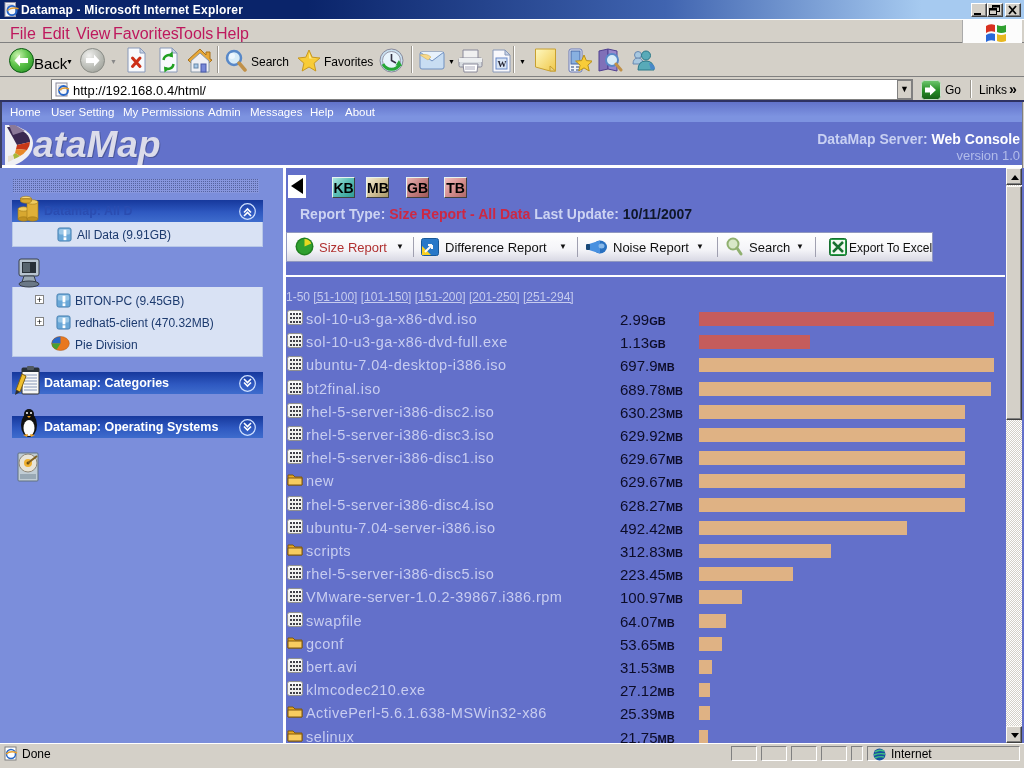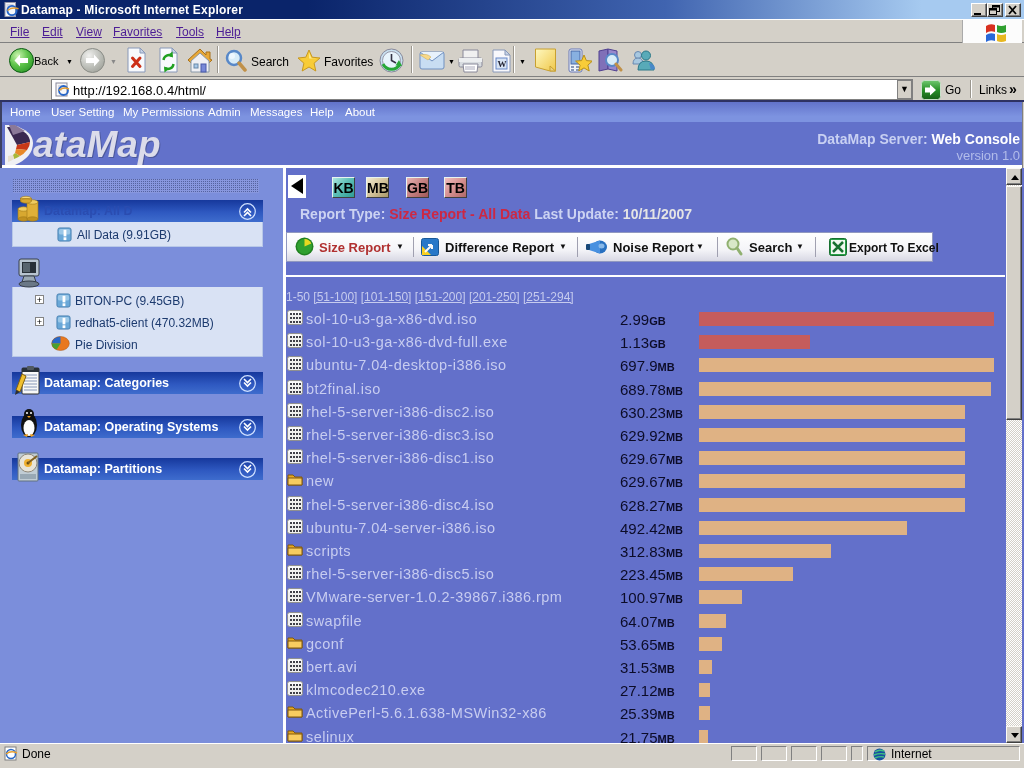--- a/index.html
+++ b/index.html
@@ -13,21 +13,21 @@
   color:#fff; }
 #titletext { left:21px; top:3px; font-size:12px; font-weight:bold; letter-spacing:0.2px; }
 .winbtn { top:3px; width:16px; height:14px; background:#d4d0c8;
   border-top:1px solid #fff; border-left:1px solid #fff;
   border-right:1px solid #404040; border-bottom:1px solid #404040;
   box-shadow:inset -1px -1px 0 #808080; font-size:10px; text-align:center; color:#000; }
 
 
 #menubar { left:0; top:19px; width:1024px; height:24px; background:#d4d0c8;
   border-top:1px solid #fff; border-bottom:1px solid #808080;}
-.menuitem { position:absolute; top:5px; font-size:12px; color:#4c1d95;text-decoration:underline; }
+.menuitem { position:absolute; top:5px; font-size:16px; color:#be185d; }
 #flagpanel { left:962px; top:0px; width:60px; height:23px; background:#fcfcfc; border-left:1px solid #aaa;}
 
 
 #toolbar { left:0; top:43px; width:1024px; height:34px; background:#d4d0c8; border-bottom:1px solid #808080; }
 .tbtxt { position:absolute; font-size:12px; color:#000; top:12px; }
 .tbsep { position:absolute; top:3px; width:2px; height:27px; border-left:1px solid #9a968e; border-right:1px solid #fff; }
 
 
 #addrbar { left:0; top:78px; width:1024px; height:24px; background:#d4d0c8; border-bottom:2px solid #2e3263;}
 #addrlabel { left:7px; top:5px; font-size:12px; color:#0f172a; position:absolute;margin-top:44px;}
@@ -64,21 +64,21 @@
 .rowunit { font-size:11px; font-weight:bold; }
 .rowbar { position:absolute; left:413px; top:3px; height:14px; }
 .barred { background:#c55c5c; }
 .bartan { background:#dfb284; }
 
 .unitbtn { position:absolute; top:9px; width:23px; height:21px; font-size:14px; font-weight:bold; color:#000;
   text-align:center; line-height:21px; border-top:1px solid #e8f4f0; border-left:1px solid #e8f4f0;
   border-right:1px solid #404040; border-bottom:1px solid #404040; }
 #btnbar { position:absolute; left:0px; top:64px; width:647px; height:30px;
   background:linear-gradient(to bottom,#ffffff 0%,#f4f4f8 60%,#d8d8e4 100%);
-  border:1px solid #9098c0;font-weight:bold; }
+  border:1px solid #9098c0; }
 .bbtxt { position:absolute; top:7px; font-size:13px; color:#101010; white-space:nowrap; }
 .bbarr { position:absolute; top:9px; font-size:8px; color:#101010; }
 .bbsep { position:absolute; top:4px; width:1px; height:20px; background:#a0a0b0; }
 .pg { text-decoration:underline; }
 #vscroll { position:absolute; left:1006px; top:0; width:16px; height:575px; }
 .sbtn { position:absolute; left:0; width:16px; height:17px; background:#d4d0c8;
   border-top:1px solid #fcfaf5; border-left:1px solid #fcfaf5;
   border-right:1px solid #404040; border-bottom:1px solid #404040;
   box-shadow:inset -1px -1px 0 #808080; }
 
@@ -131,21 +131,21 @@
     <defs>
         <radialGradient id="gback" cx="0.35" cy="0.3" r="0.9">
       <stop offset="0" stop-color="#ccf4b0"></stop>
           <stop offset="0.45" stop-color="#60c44c"></stop>
           <stop offset="1" stop-color="#1e8c1e"></stop>
     </radialGradient>
       </defs>
     <circle cx="12.5" cy="12.5" r="12" fill="url(#gback)" stroke="#0c5c14"></circle>
     <path d="M11 6.5 L5.5 12.5 L11 18.5 L11 15 L19 15 L19 10 L11 10 Z" fill="#fff"></path>
   </svg>
-  <span class="tbtxt" style="left:34px;font-size:11px">Back</span>
+  <span class="tbtxt" style="left:34px;font-size:15px">Back</span>
   <span style="position:absolute;left:66px;top:15px;font-size:7px;color:#000">▼</span>
   <svg style="position:absolute;left:80px;top:5px" width="25" height="25" viewBox="0 0 25 25">
     <defs>
         <radialGradient id="gfwd" cx="0.35" cy="0.3" r="0.9">
       <stop offset="0" stop-color="#f0f0ee"></stop>
           <stop offset="0.5" stop-color="#c0c2bc"></stop>
           <stop offset="1" stop-color="#969890"></stop>
     </radialGradient>
       </defs>
     <circle cx="12.5" cy="12.5" r="12" fill="url(#gfwd)" stroke="#8a8c86"></circle>
@@ -407,48 +407,41 @@
       <ellipse cx="9" cy="17" rx="8" ry="12" fill="#101010"></ellipse>
       <ellipse cx="9" cy="20" rx="5.5" ry="8" fill="#fcfcfc"></ellipse>
       <circle cx="9" cy="6" r="5" fill="#101010"></circle>
       <circle cx="7" cy="5" r="1" fill="#fff"></circle>
         <circle cx="11" cy="5" r="1" fill="#fff"></circle>
       <path d="M7 8 L11 8 L9 10 Z" fill="#f0a020"></path>
       <path d="M3 27 L8 26 L7 29 Z" fill="#f0a020"></path>
         <path d="M15 27 L10 26 L11 29 Z" fill="#f0a020"></path>
     </svg>
 
-    <div class="phead" style="top:290px">
-      <span class="ptxt">Datamap: Partitions</span>
-      <svg class="chev" width="17" height="17" viewBox="0 0 17 17">
-          <circle cx="8.5" cy="8.5" r="7.8" fill="none" stroke="#cfe0ff" stroke-width="1.2"></circle>
-          <path d="M5 4 L8.5 7.5 L12 4 M5 7.5 L8.5 11 L12 7.5" fill="none" stroke="#fff" stroke-width="1.6"></path>
-        </svg>
-    </div>
     <svg style="position:absolute;left:17px;top:284px" width="22" height="30" viewBox="0 0 22 30">
       <rect x="1" y="1" width="20" height="28" rx="1" fill="#c0ccd4" stroke="#607080"></rect>
       <circle cx="11" cy="11" r="9" fill="#e8e4d8" stroke="#90887a"></circle>
       <circle cx="11" cy="11" r="4" fill="#f0b030"></circle>
       <circle cx="11" cy="11" r="1.5" fill="#604810"></circle>
       <path d="M11 11 L20 4" stroke="#806020" stroke-width="2"></path>
       <rect x="3" y="22" width="16" height="5" fill="#98a8b4"></rect>
     </svg>
   </div>
   <div id="vdivider"></div>
   <div id="maindiv">
 
     <div style="position:absolute;left:2px;top:7px;width:18px;height:23px;background:#fff"></div>
     <div style="position:absolute;left:5px;top:10px;width:0;height:0;border-top:8px solid transparent;border-bottom:8px solid transparent;border-right:12px solid #000"></div>
 
     <div class="unitbtn" style="left:46px;background:linear-gradient(135deg,#aee8e0 0%,#5fc0b8 45%,#2e9c94 100%)">KB</div>
     <div class="unitbtn" style="left:80px;background:linear-gradient(135deg,#f2ead0 0%,#d8c8a0 45%,#a89868 100%)">MB</div>
     <div class="unitbtn" style="left:120px;background:linear-gradient(135deg,#e8b4b4 0%,#c88484 45%,#a05858 100%)">GB</div>
     <div class="unitbtn" style="left:158px;background:linear-gradient(135deg,#f0c0c0 0%,#d89494 45%,#b06868 100%)">TB</div>
 
-    <div style="position:absolute;left:14px;top:38px;font-size:14px;font-weight:bold;color:#ccd3f2">Report Type: <span style="color:#cc2844">Size Report - All Data</span> Last Update: <span style="color:#e5e5e5">10/11/2007</span></div>
+    <div style="position:absolute;left:14px;top:38px;font-size:14px;font-weight:bold;color:#ccd3f2">Report Type: <span style="color:#cc2844">Size Report - All Data</span> Last Update: <span style="color:#0f172a">10/11/2007</span></div>
 
     <div id="btnbar">
       <svg style="position:absolute;left:8px;top:4px" width="19" height="19" viewBox="0 0 19 19">
         <circle cx="9.5" cy="9.5" r="9" fill="#208020"></circle>
         <circle cx="9.5" cy="9.5" r="7.5" fill="#30a030"></circle>
         <path d="M9.5 9.5 L9.5 2 A7.5 7.5 0 0 1 16.3 6.5 Z" fill="#e8d820"></path>
       </svg>
       <span class="bbtxt" style="left:32px;color:#b03030">Size Report</span>
         <span class="bbarr" style="left:109px">▼</span>
       <div class="bbsep" style="left:126px"></div>

